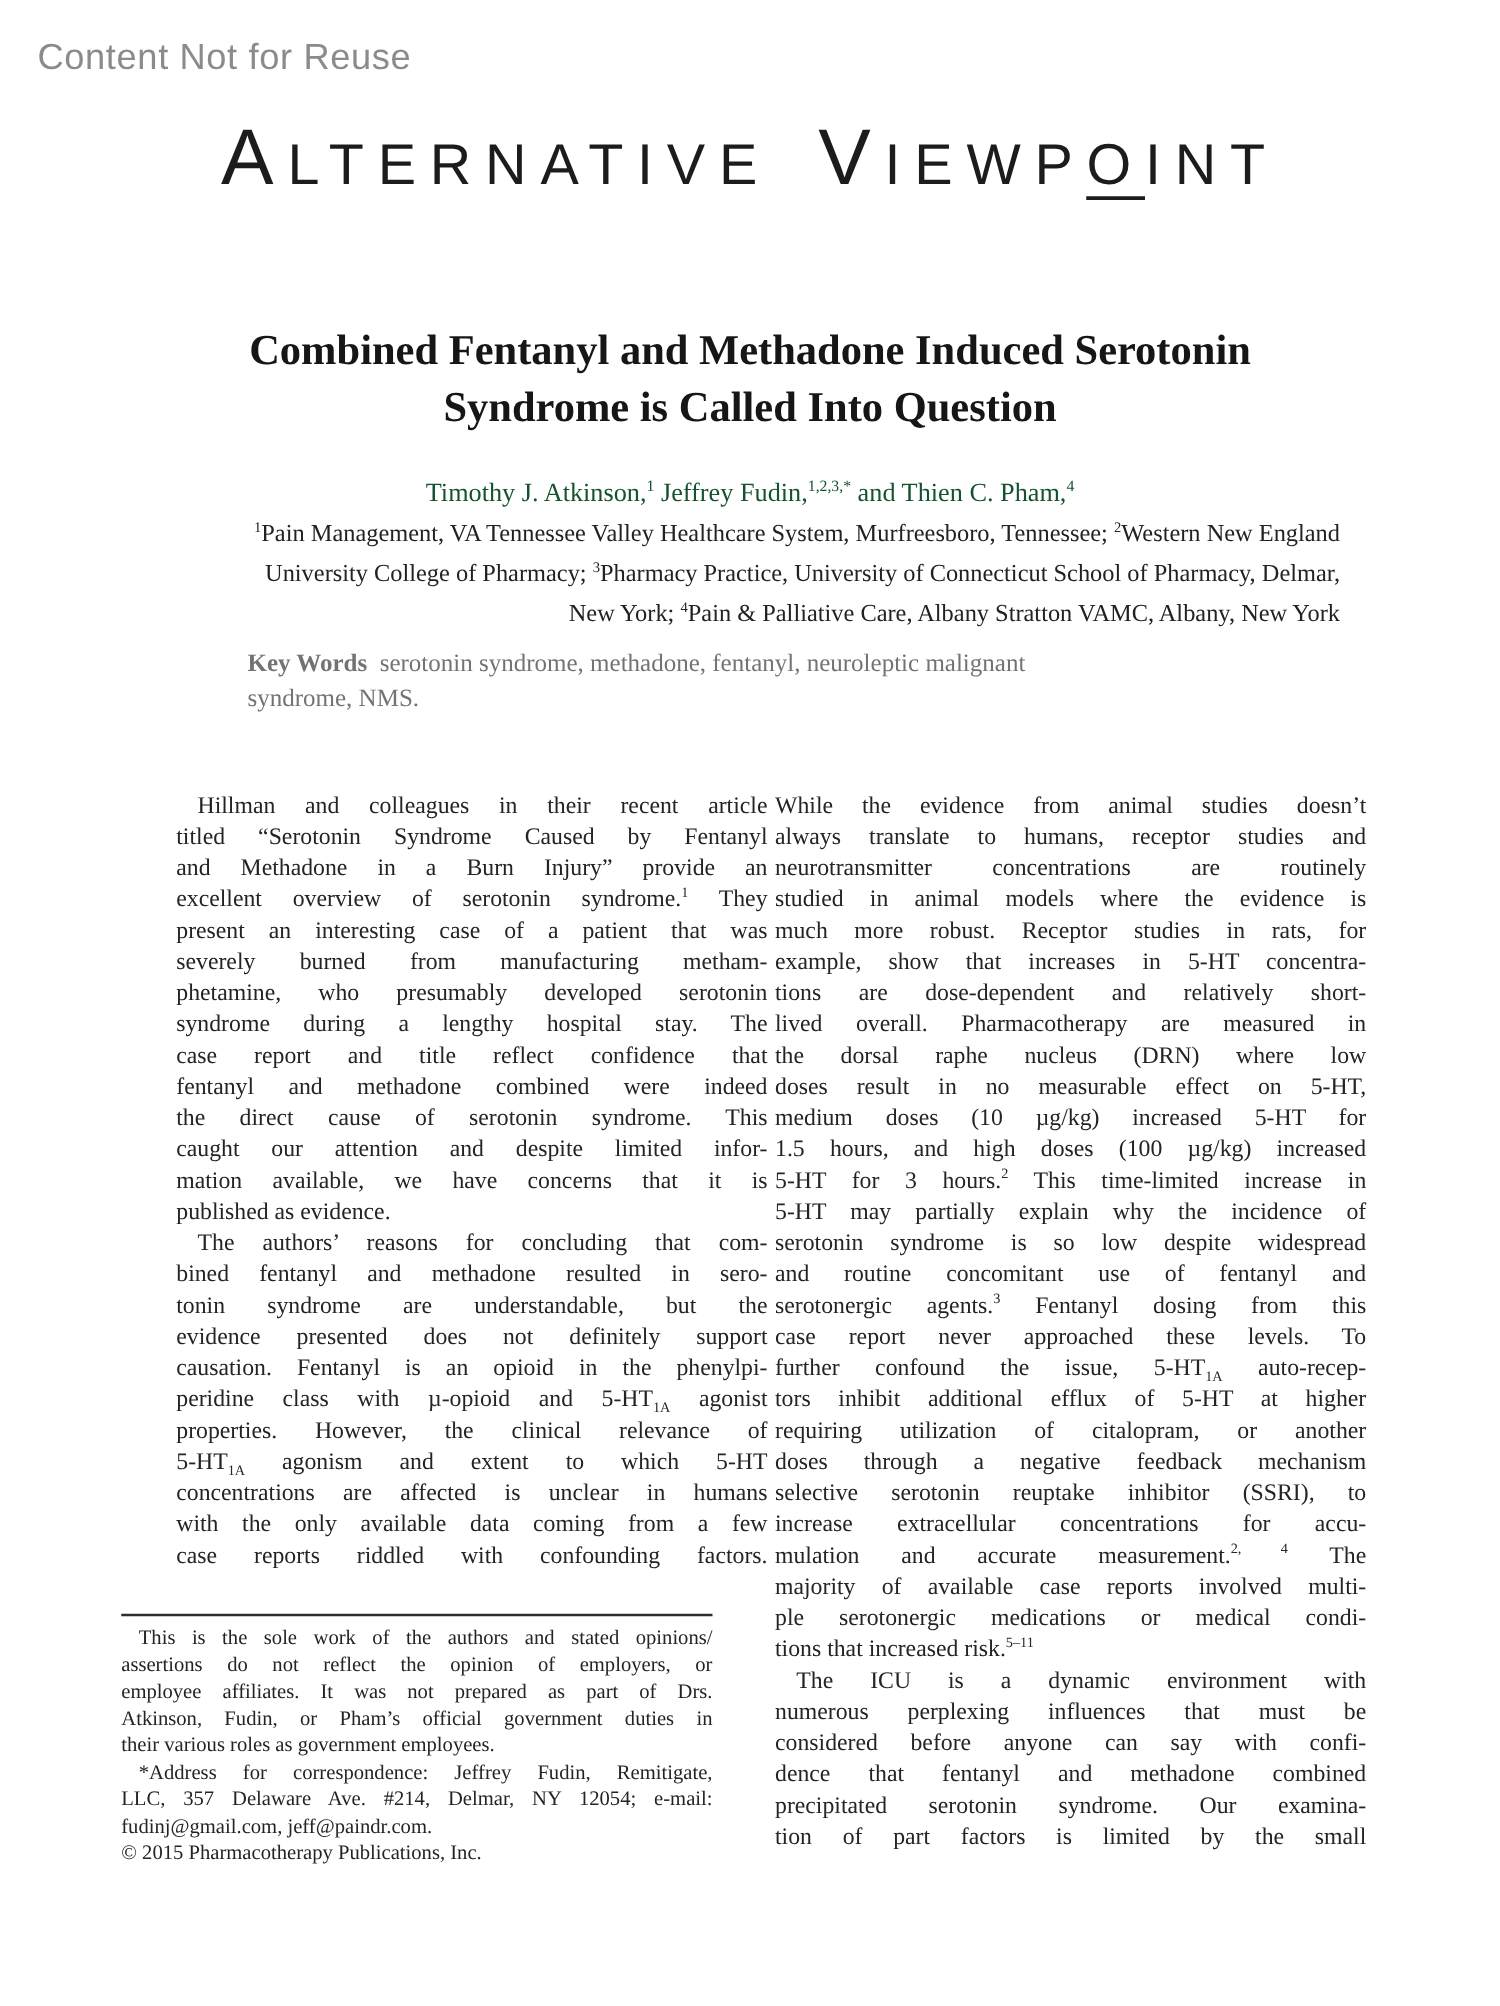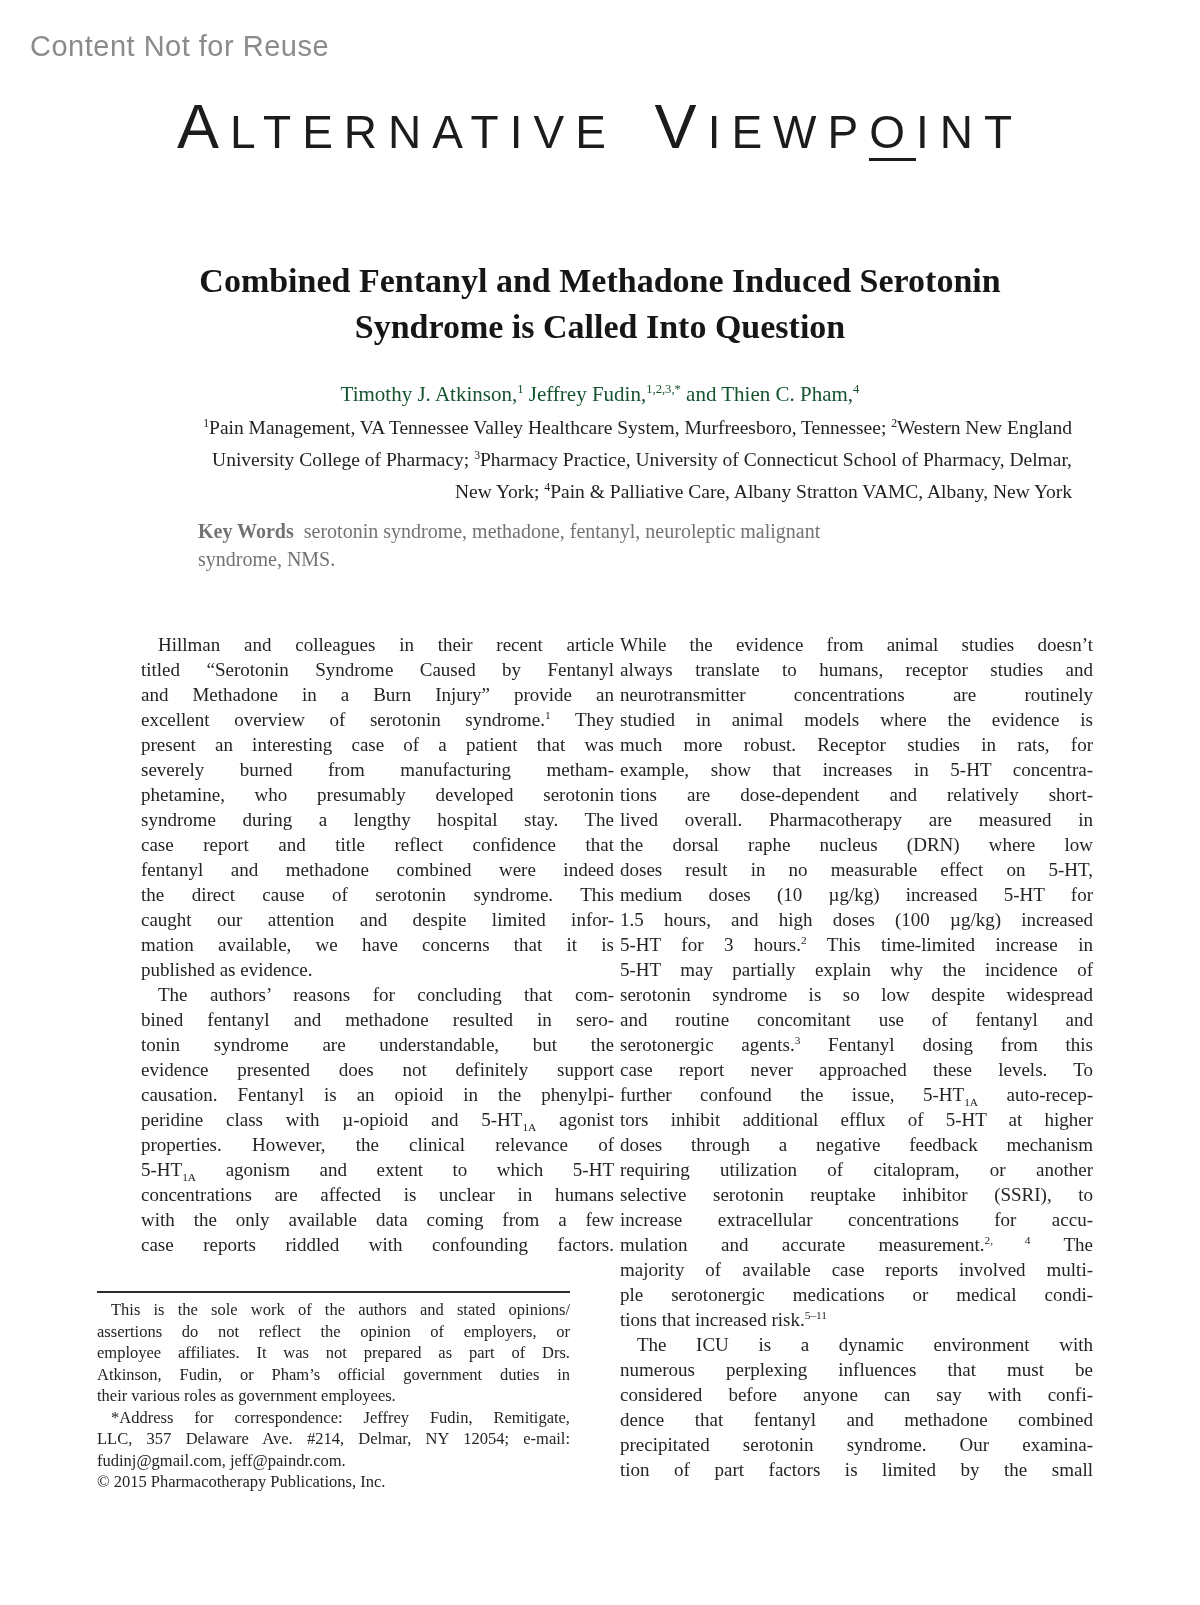--- a/index.html
+++ b/index.html
@@ -143,22 +143,22 @@
         <div class="jline">medium doses (10 µg/kg) increased 5-HT for</div>
         <div class="jline">1.5 hours, and high doses (100 µg/kg) increased</div>
         <div class="jline">5-HT for 3 hours.<sup>2</sup> This time-limited increase in</div>
         <div class="jline">5-HT may partially explain why the incidence of</div>
         <div class="jline">serotonin syndrome is so low despite widespread</div>
         <div class="jline">and routine concomitant use of fentanyl and</div>
         <div class="jline">serotonergic agents.<sup>3</sup> Fentanyl dosing from this</div>
         <div class="jline">case report never approached these levels. To</div>
         <div class="jline">further confound the issue, 5-HT<sub>1A</sub> auto-recep-</div>
         <div class="jline">tors inhibit additional efflux of 5-HT at higher</div>
+        <div class="jline">requiring utilization of citalopram, or another</div>
         <div class="jline">doses through a negative feedback mechanism</div>
-        <div class="jline">requiring utilization of citalopram, or another</div>
         <div class="jline">selective serotonin reuptake inhibitor (SSRI), to</div>
         <div class="jline">increase extracellular concentrations for accu-</div>
         <div class="jline">mulation and accurate measurement.<sup>2, 4</sup> The</div>
         <div class="jline">majority of available case reports involved multi-</div>
         <div class="jline">ple serotonergic medications or medical condi-</div>
         <div class="jline lastleft">tions that increased risk.<sup>5–11</sup></div>
       </div>
       <div class="para">
         <div class="jline indent">The ICU is a dynamic environment with</div>
         <div class="jline">numerous perplexing influences that must be</div>

